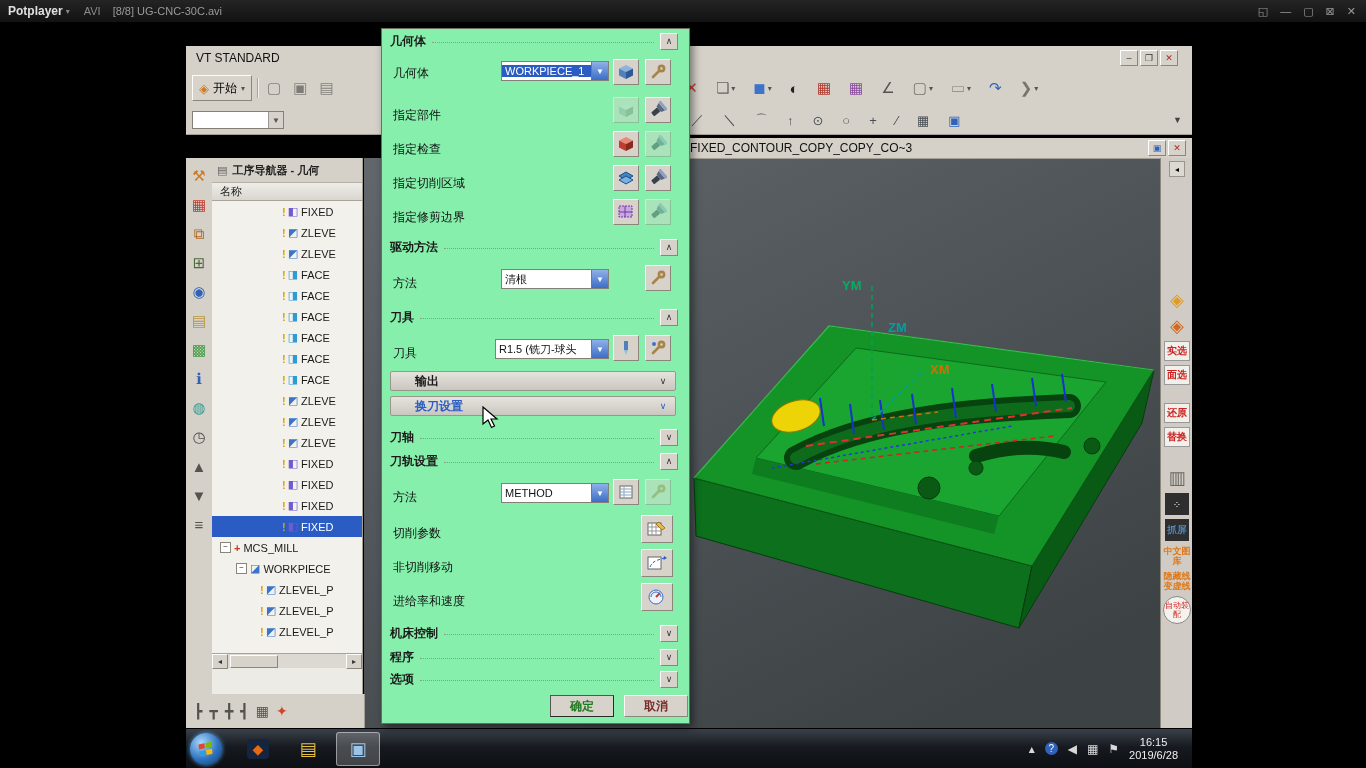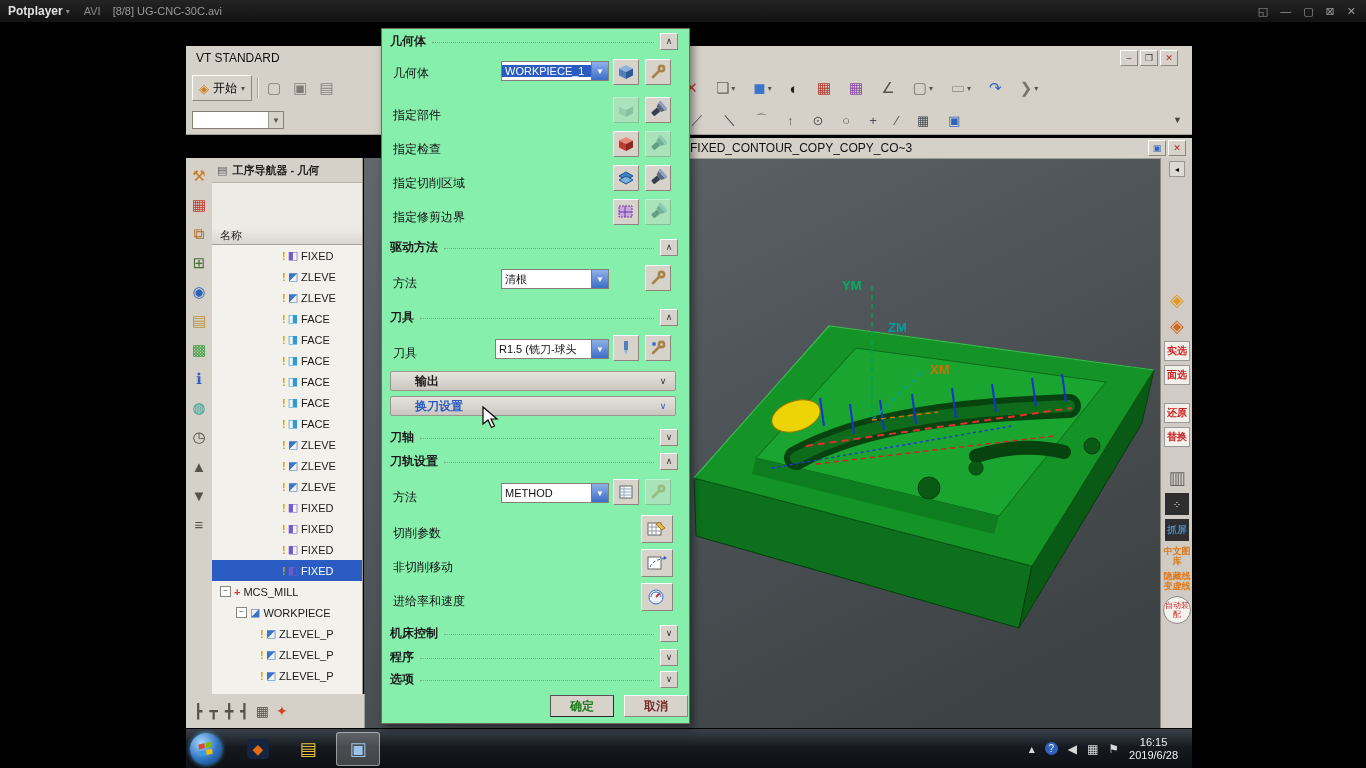--- a/index.html
+++ b/index.html
@@ -26,21 +26,21 @@
   .caret{font-size:8px;color:#555;}
   .winbtn{width:16px;height:14px;border:1px solid;border-color:#fff #8a867c #8a867c #fff;background:#d7d3cb;
           font-size:9px;display:flex;align-items:center;justify-content:center;color:#333;margin-left:2px;cursor:pointer;}
   .vsep{width:1px;background:#a8a49a;border-right:1px solid #f3f1ec;height:20px;margin:0 5px;}
   .raised{border:1px solid;border-color:#fdfcfa #8a867c #8a867c #fdfcfa;background:#d7d3cb;}
   
   #resbar{left:186px;top:158px;width:26px;height:570px;background:#d5d1c9;border-right:1px solid #a39f95;z-index:2;}
   .res-item{width:22px;height:22px;display:flex;align-items:center;justify-content:center;font-size:15px;margin:7px auto;cursor:pointer;}
   #navigator{left:212px;top:158px;width:150px;height:536px;background:#edebe5;border-right:1px solid #a39f95;z-index:2;}
   #nav-header{height:24px;background:#d5d1c9;display:flex;align-items:center;font-size:11px;font-weight:bold;color:#222;border-bottom:1px solid #b5b1a7;}
-  #nav-colhdr{height:17px;background:linear-gradient(#efede8,#d9d6cf);border-bottom:1px solid #a8a49a;font-size:11px;color:#222;display:flex;align-items:center;padding-left:8px;margin-top:44px;}
+  #nav-colhdr{height:17px;background:linear-gradient(#efede8,#d9d6cf);border-bottom:1px solid #a8a49a;font-size:11px;color:#222;display:flex;align-items:center;padding-left:8px;}
   #tree{height:452px;overflow:hidden;background:#f2f1ec;}
   .trow{height:21px;display:flex;align-items:center;font-size:11px;white-space:nowrap;cursor:pointer;}
   .trow.sel{background:#2a5cc4;}
   .trow.sel .tlab{color:#fff;}
   .tind{display:inline-block;height:1px;}
   .texp{width:9px;height:9px;border:1px solid #8a867c;background:#fff;font-size:8px;line-height:7px;text-align:center;margin-right:3px;color:#333;cursor:pointer;}
   .twarn{color:#d9a400;font-weight:bold;margin-right:2px;font-size:11px;}
   .topi{margin-right:3px;font-size:11px;}
   .tlab{color:#1a1a1a;}
   #nav-hscroll{height:14px;background:#dcd9d2;display:flex;align-items:center;border-top:1px solid #a8a49a;}

